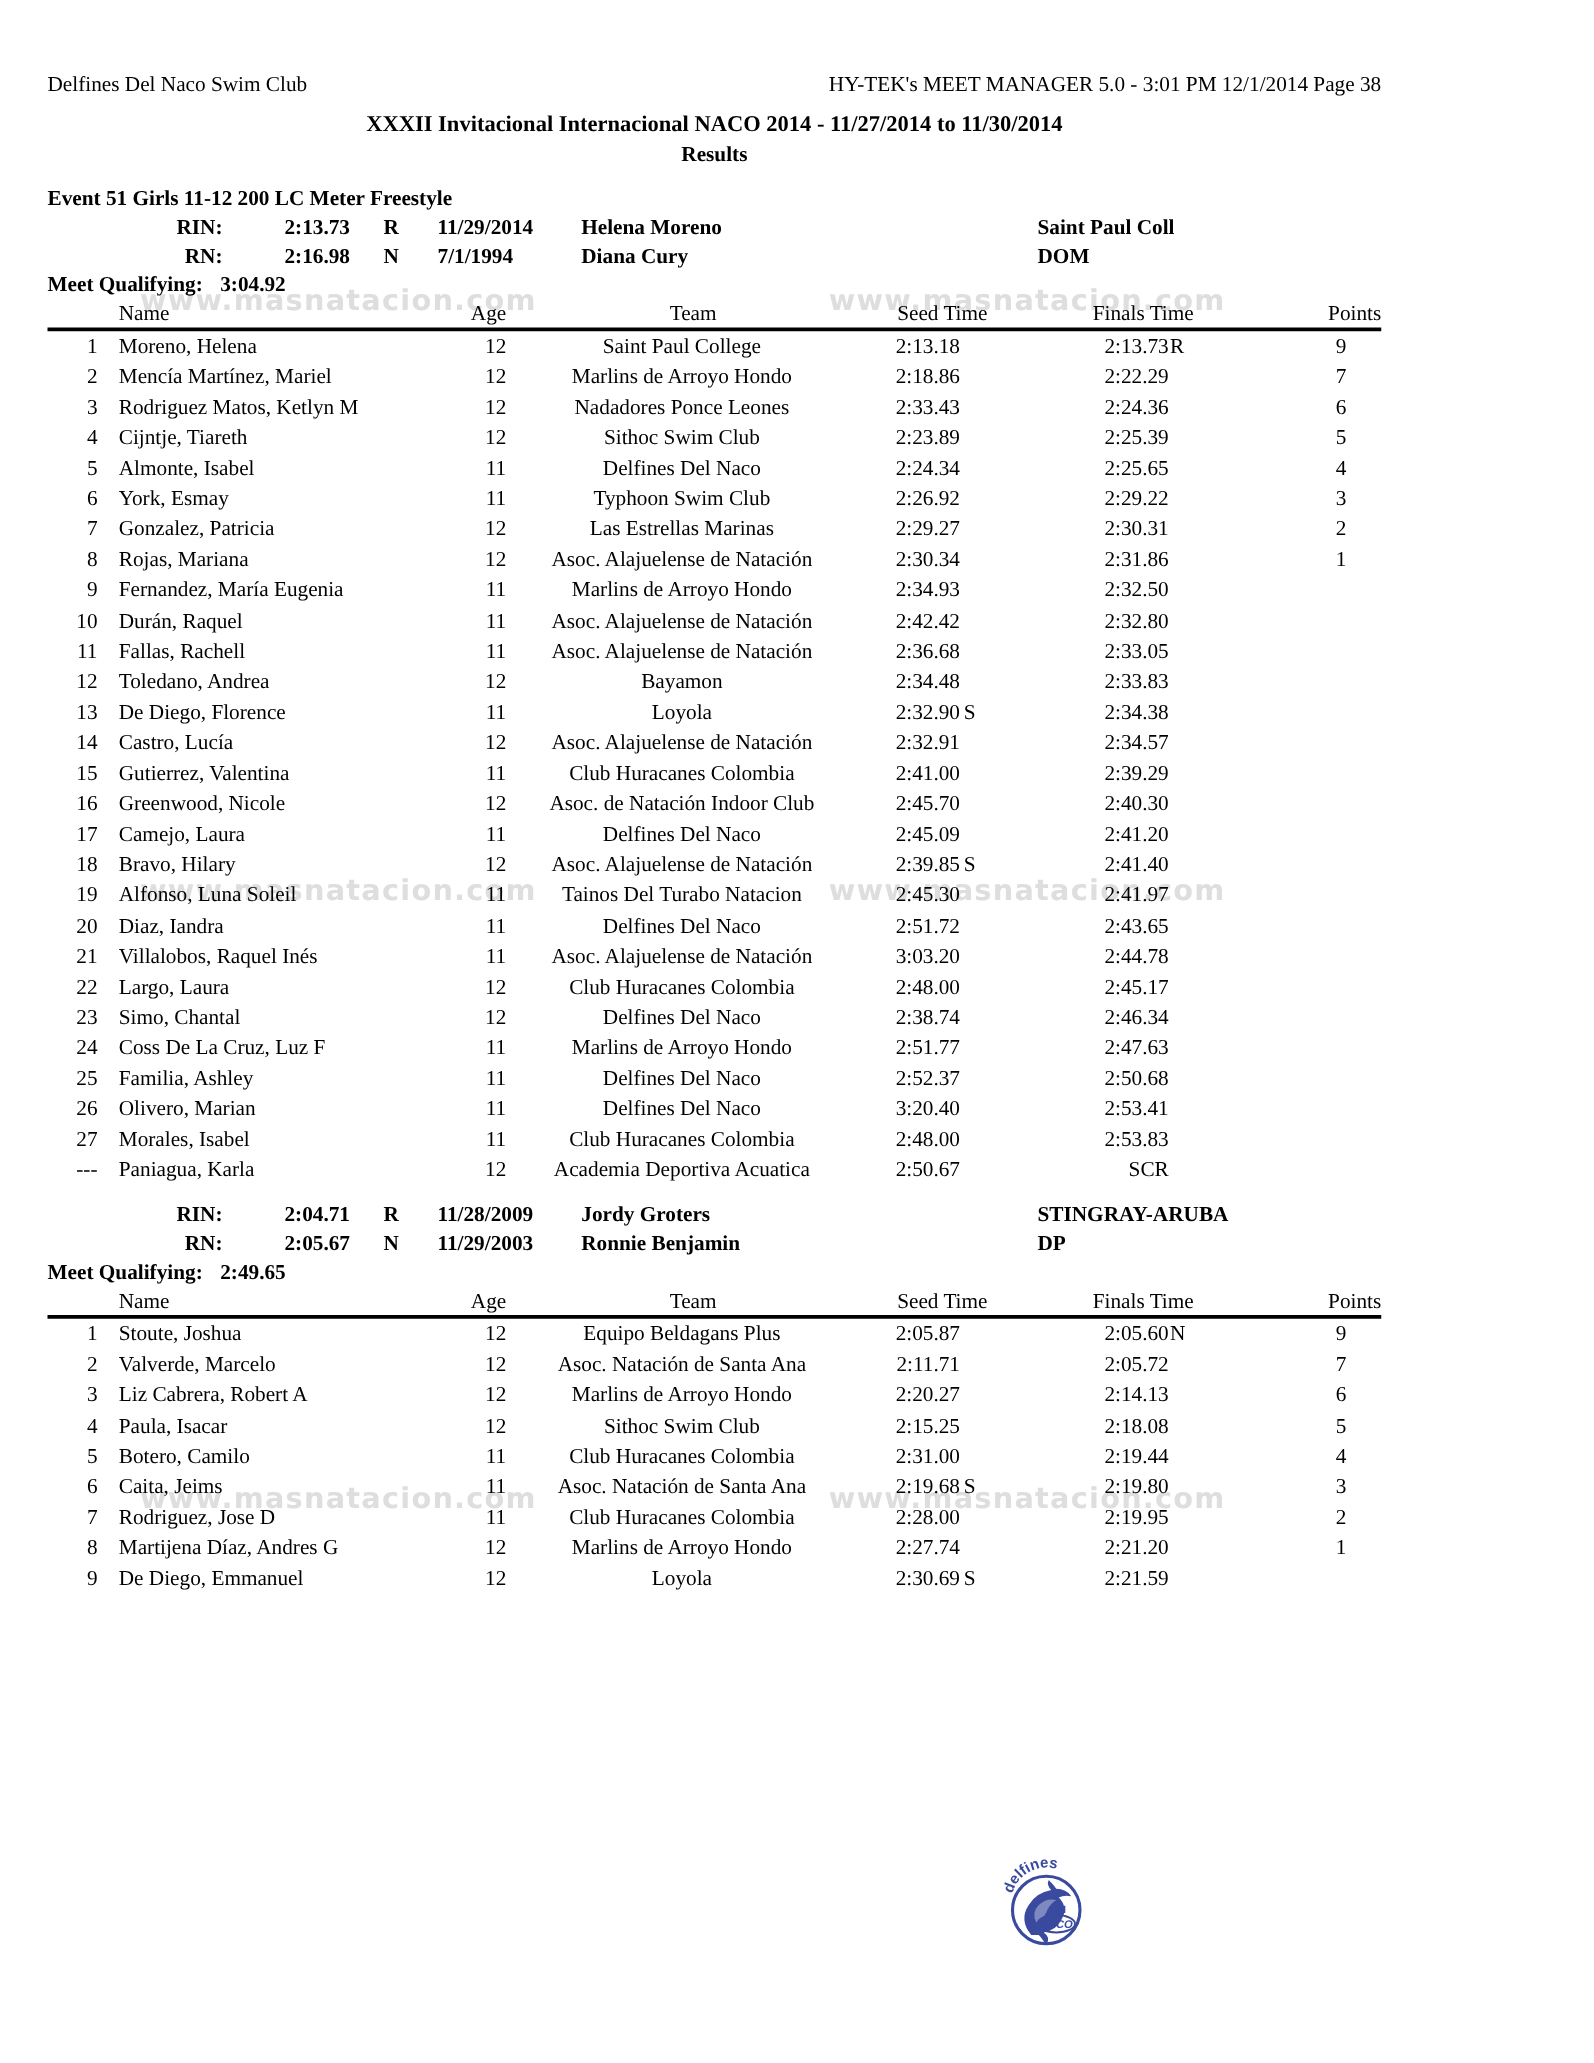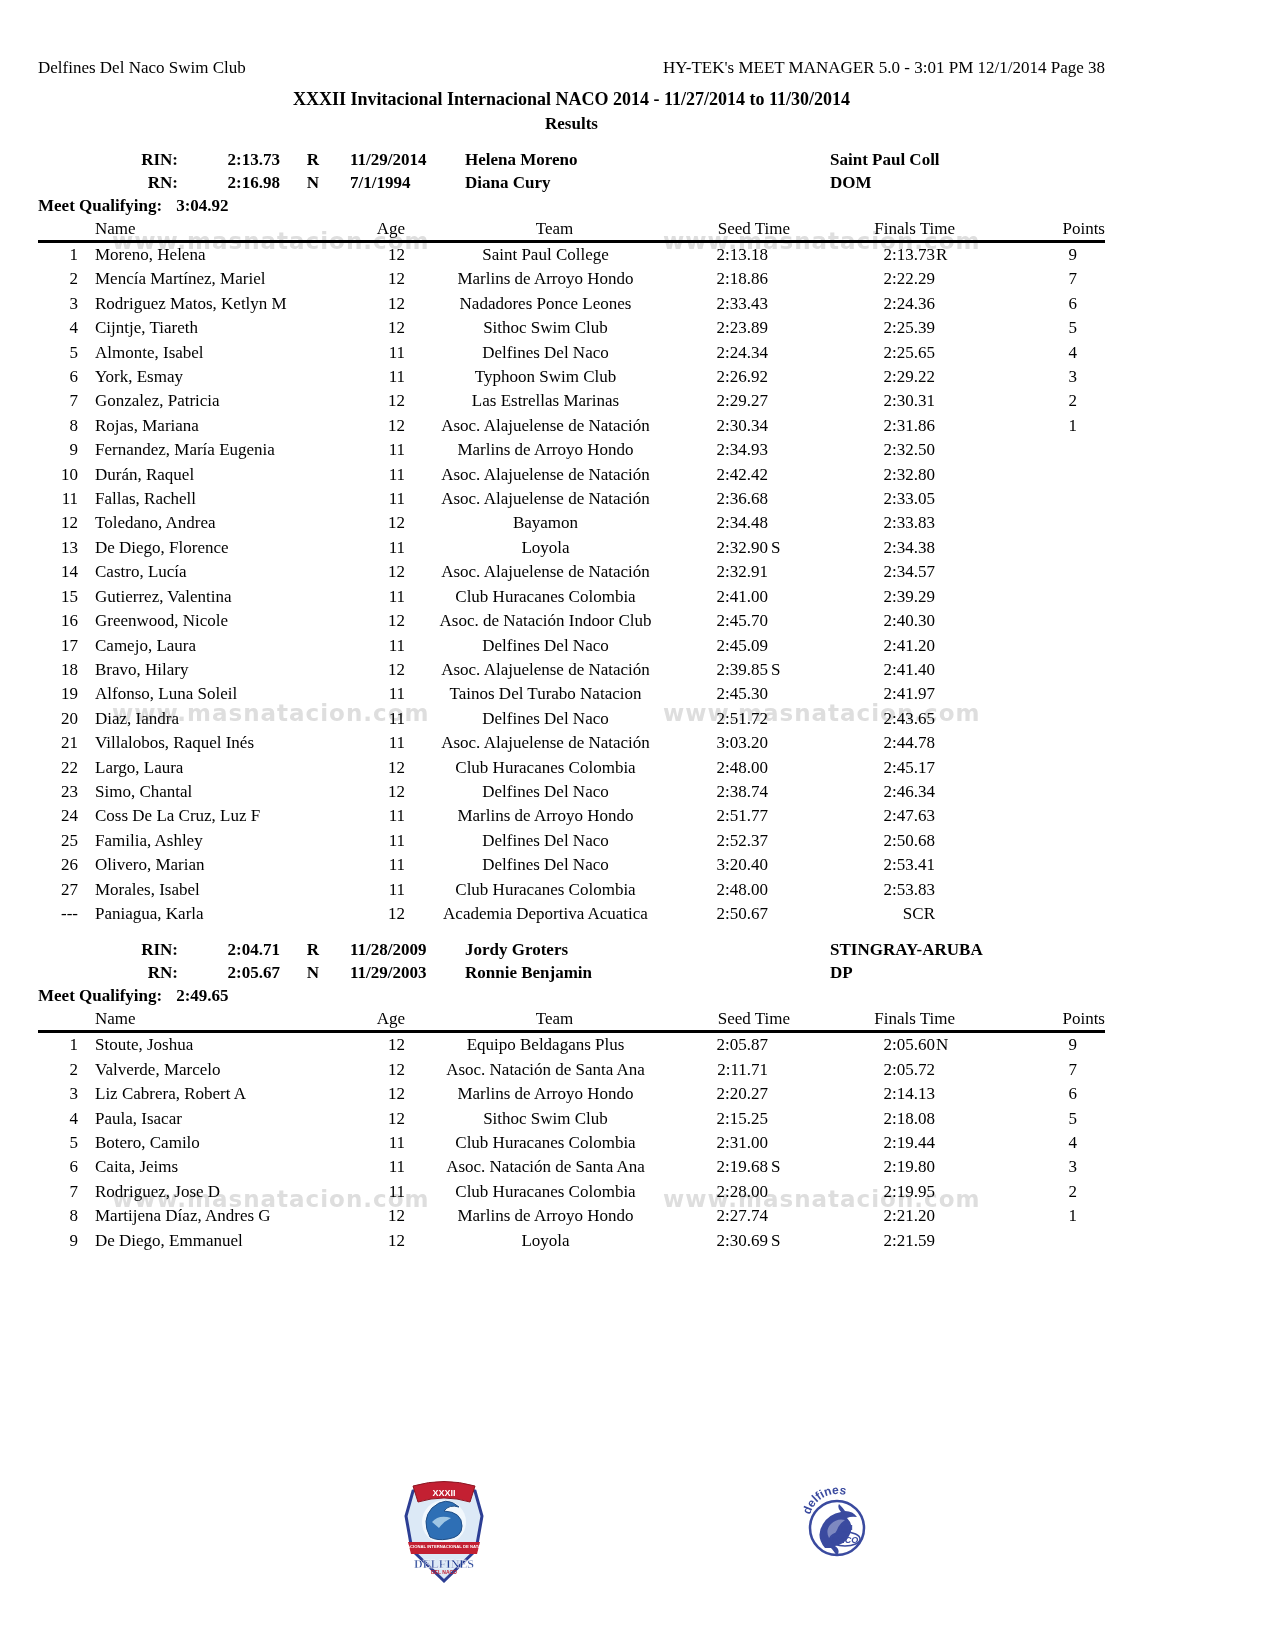--- a/index.html
+++ b/index.html
@@ -122,20 +122,21 @@
   <div class="content">
 
     <div class="header-line">
       <span>Delfines Del Naco Swim Club</span>
       <span>HY-TEK's MEET MANAGER 5.0 - 3:01 PM  12/1/2014  Page 38</span>
     </div>
     <div class="meet-title">XXXII Invitacional Internacional NACO 2014 - 11/27/2014 to 11/30/2014</div>
     <div class="results-sub">Results</div>
 
     <div class="event-block">
+      <div class="event-title">Event 51  Girls 11-12 200 LC Meter Freestyle</div>
       <div class="record-row">
         <span class="rec-label">RIN:</span>
         <span class="rec-time">2:13.73</span>
         <span class="rec-flag">R</span>
         <span class="rec-date">11/29/2014</span>
         <span class="rec-holder">Helena Moreno</span>
         <span class="rec-team">Saint Paul Coll</span>
       </div>
       <div class="record-row">
         <span class="rec-label">RN:</span>
@@ -595,34 +596,20 @@
             <span class="c-seed">2:30.69</span>
             <span class="c-seedtag">S</span>
             <span class="c-finals">2:21.59</span>
             <span class="c-finalstag"></span>
             <span class="c-points"></span>
           </div>
         </div>
     </div>
   </div>
 
-  <div class="logo logo-left">
-    <svg viewBox="0 0 90 106" width="90" height="106">
-      <path d="M45 6 L76 13 L83 38 L77 72 L45 103 L13 72 L7 38 L14 13 Z" fill="#dce9f6" stroke="#2c3e94" stroke-width="3"></path>
-      <path d="M14 8 Q45 -1 76 8 L71 24 Q45 16 19 24 Z" fill="#c32032" stroke="#8c1622" stroke-width="1"></path>
-      <text x="45" y="18" text-anchor="middle" font-size="9" font-weight="bold" fill="#ffffff" font-family="Liberation Sans, sans-serif">XXXII</text>
-      <circle cx="45" cy="44" r="22" fill="#f2f8fd"></circle>
-      <path d="M31 59 Q22 42 33 30 Q47 17 60 29 Q50 26 45 33 Q63 34 63 48 Q63 59 49 61 Q38 63 31 59 Z" fill="#2e6fb5" stroke="#1f4e86" stroke-width="1"></path>
-      <path d="M33 44 Q40 36 52 40 Q44 44 40 50 Z" fill="#9fc6e4"></path>
-      <path d="M9 64 L81 64 L78 76 L12 76 Z" fill="#c32032"></path>
-      <text x="45" y="70" text-anchor="middle" font-size="4.2" font-weight="bold" fill="#ffffff" font-family="Liberation Sans, sans-serif">INVITACIONAL INTERNACIONAL DE NATACION</text>
-      <text x="45" y="90" text-anchor="middle" font-size="12" font-weight="bold" fill="#1f3e94" stroke="#ffffff" stroke-width="0.4" font-family="Liberation Serif, serif">DELFINES</text>
-      <text x="45" y="96" text-anchor="middle" font-size="5" font-weight="bold" fill="#c32032" font-family="Liberation Sans, sans-serif">DEL NACO</text>
-    </svg>
-  </div>
 
   <div class="logo logo-right">
     <svg viewBox="0 0 72 92" width="72" height="92">
       <defs>
         <path id="arcPath" d="M 8 46 A 28 28 0 0 1 64 46" fill="none"></path>
       </defs>
       <circle cx="36" cy="52" r="27" fill="#ffffff" stroke="#3a4a9f" stroke-width="2.5"></circle>
       <text font-size="12" font-weight="bold" fill="#3a4a9f" font-family="Liberation Sans, sans-serif">
         <textPath href="#arcPath" startOffset="8%">delfines</textPath>
       </text>

